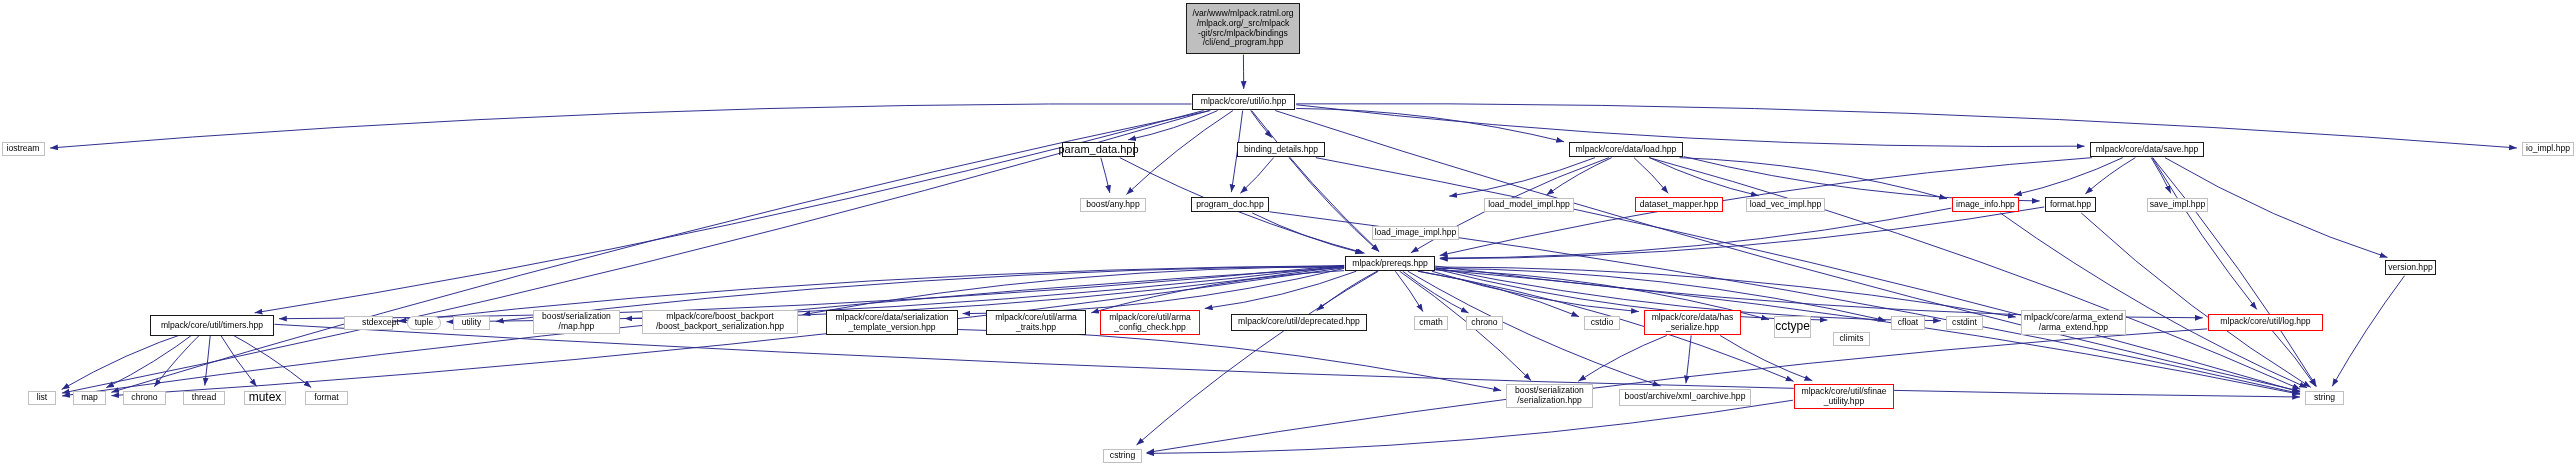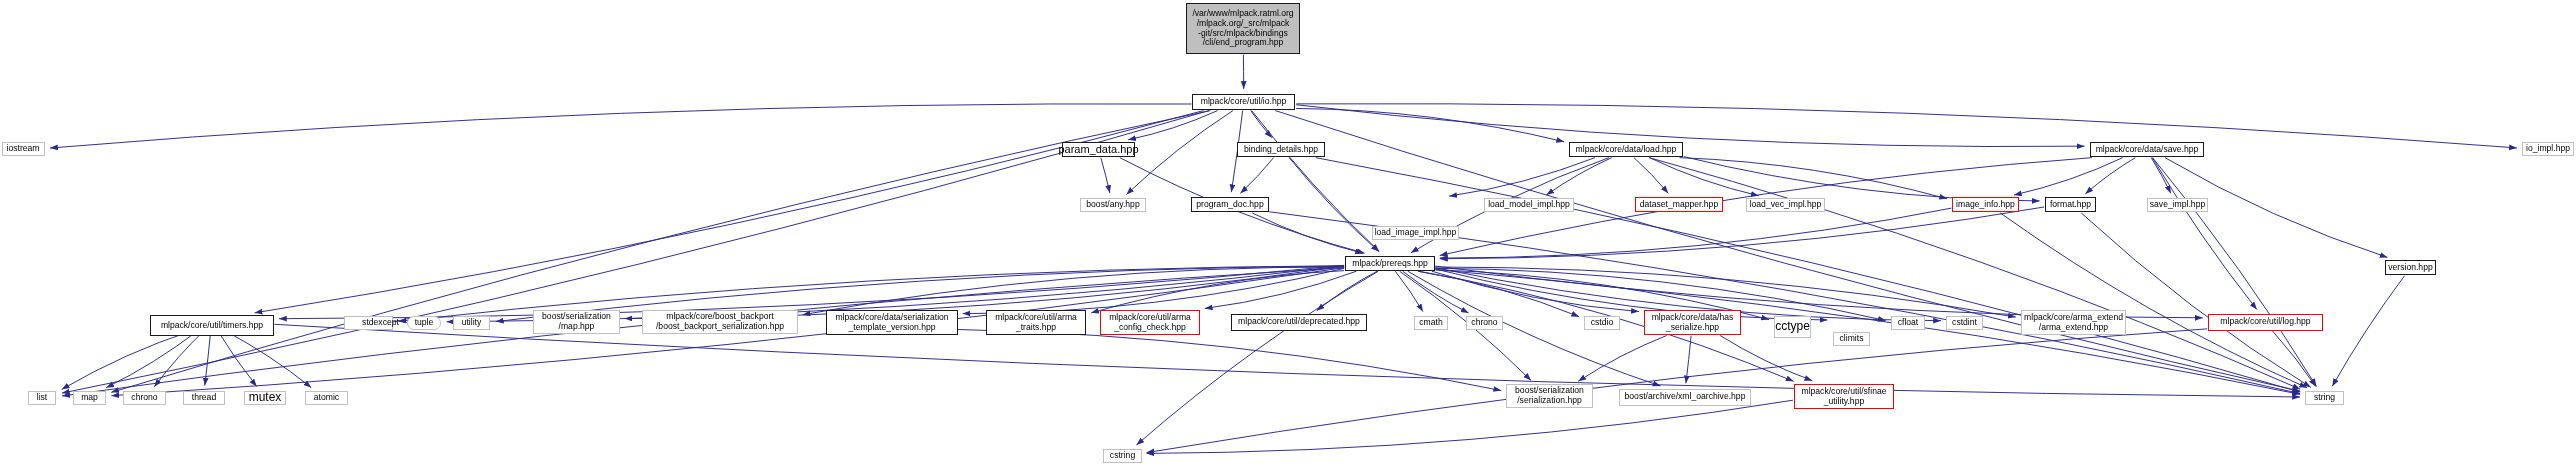--- a/index.html
+++ b/index.html
@@ -157,21 +157,21 @@
       <div class="node leaf" style="left: 1891px; top: 316px; width: 34px; height: 14px; font-size: 8.6px;">cfloat</div>
       <div class="node leaf" style="left: 1946px; top: 316px; width: 37px; height: 14px; font-size: 8.6px;">cstdint</div>
       <div class="node leaf" style="left: 2021px; top: 310px; width: 105px; height: 25.4px; font-size: 8.6px;">mlpack/core/arma_extend
 /arma_extend.hpp</div>
       <div class="node more" style="left: 2208px; top: 314px; width: 115px; height: 16.5px; font-size: 8.6px;">mlpack/core/util/log.hpp</div>
       <div class="node leaf" style="left: 28px; top: 391px; width: 28px; height: 14px; font-size: 8.6px;">list</div>
       <div class="node leaf" style="left: 73px; top: 391px; width: 33px; height: 14px; font-size: 8.6px;">map</div>
       <div class="node leaf" style="left: 123px; top: 391px; width: 43px; height: 14px; font-size: 8.6px;">chrono</div>
       <div class="node leaf" style="left: 183px; top: 391px; width: 42px; height: 14px; font-size: 8.6px;">thread</div>
       <div class="node leaf" style="left: 244px; top: 391px; width: 42px; height: 14px; font-size: 12px;">mutex</div>
-      <div class="node leaf" style="left: 305px; top: 391px; width: 43px; height: 14px; font-size: 8.6px;">atomic</div>
+      <div class="node leaf" style="left: 305px; top: 391px; width: 43px; height: 14px; font-size: 8.6px;">format</div>
       <div class="node leaf" style="left: 1506px; top: 384px; width: 87px; height: 24px; font-size: 8.6px;">boost/serialization
 /serialization.hpp</div>
       <div class="node leaf" style="left: 1619px; top: 389px; width: 132px; height: 16.5px; font-size: 8.6px;">boost/archive/xml_oarchive.hpp</div>
       <div class="node more" style="left: 1794px; top: 384px; width: 100px; height: 25.4px; font-size: 8.6px;">mlpack/core/util/sfinae
 _utility.hpp</div>
       <div class="node leaf" style="left: 2305px; top: 391px; width: 39px; height: 14px; font-size: 8.6px;">string</div>
       <div class="node leaf" style="left: 1103px; top: 449px; width: 39px; height: 14px; font-size: 8.6px;">cstring</div>
     </div>
 </div>
 

